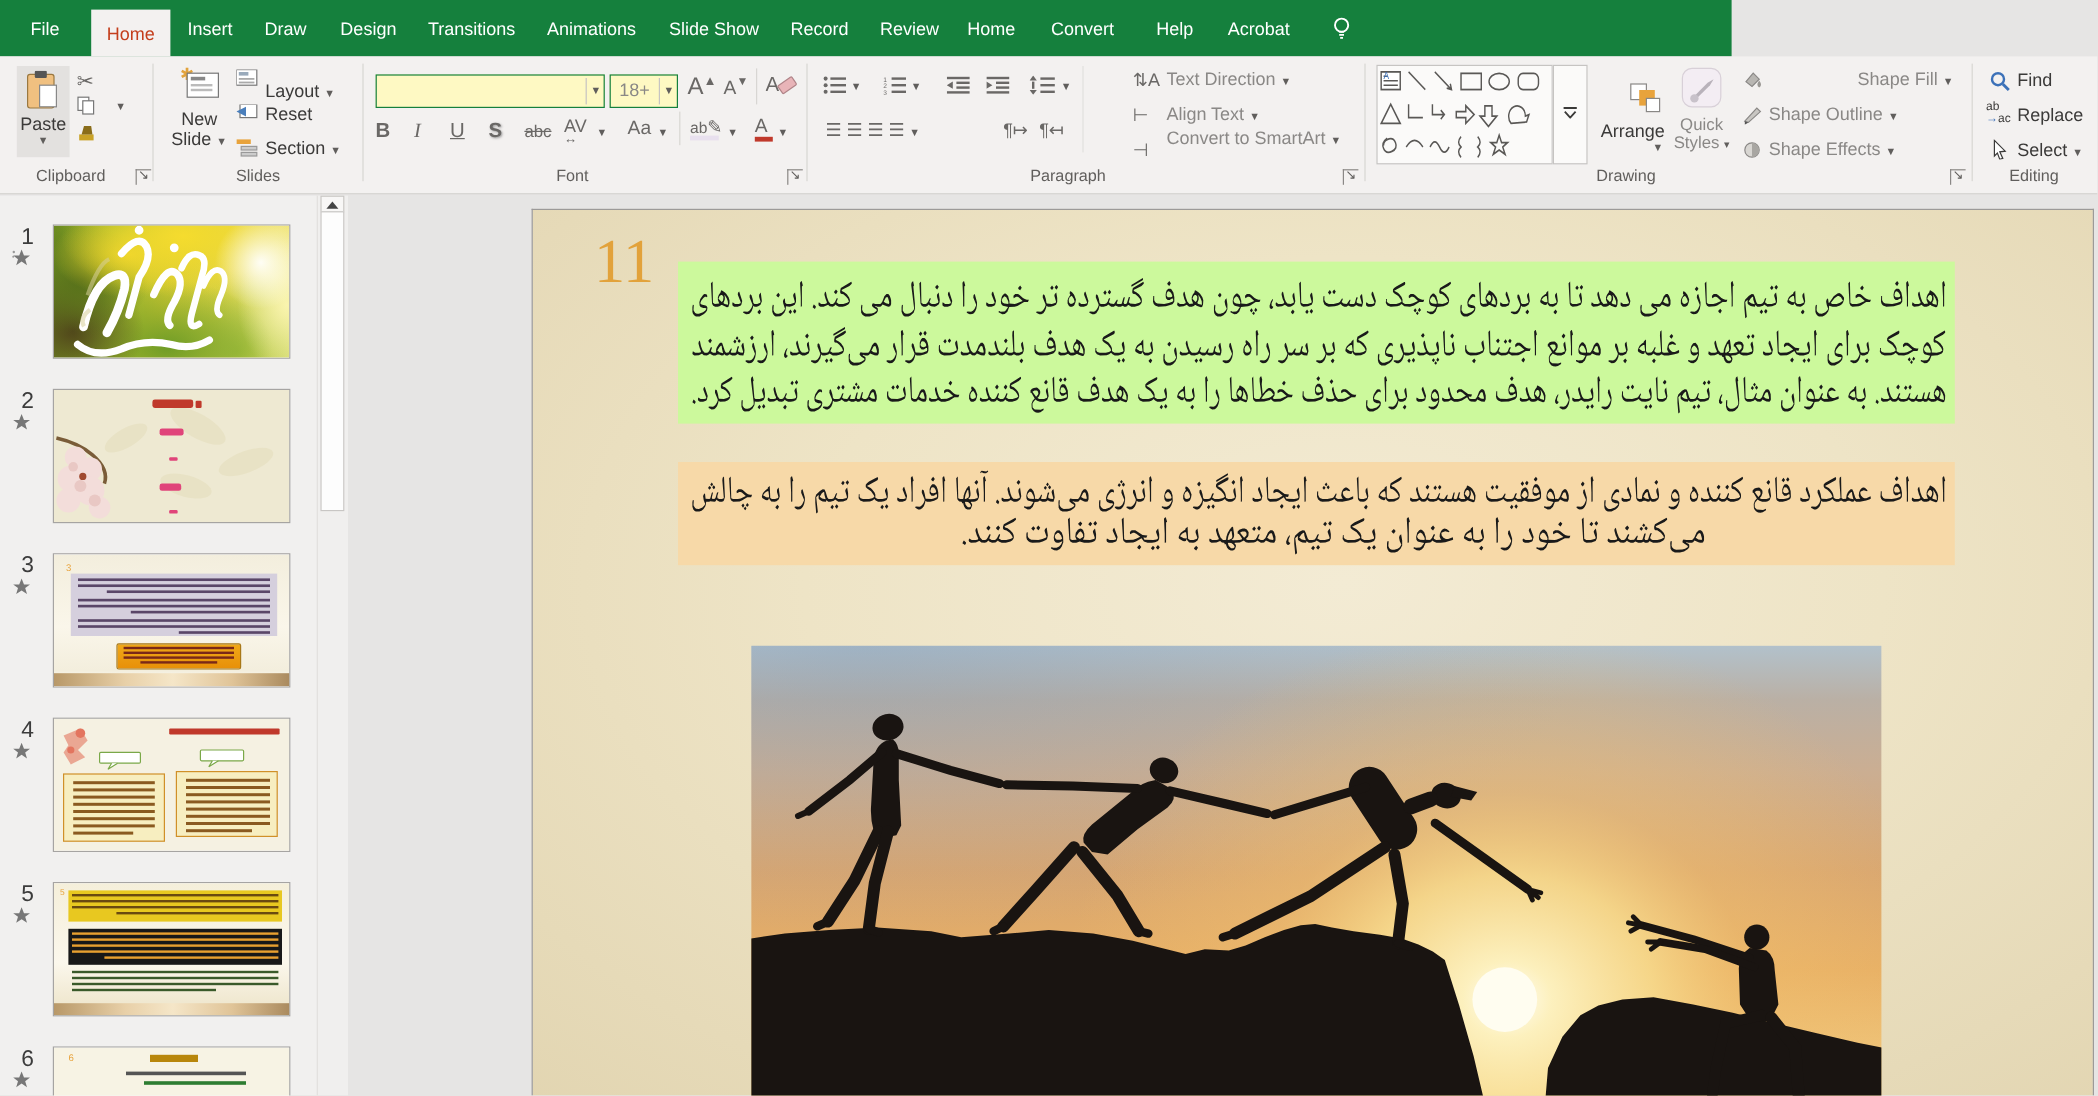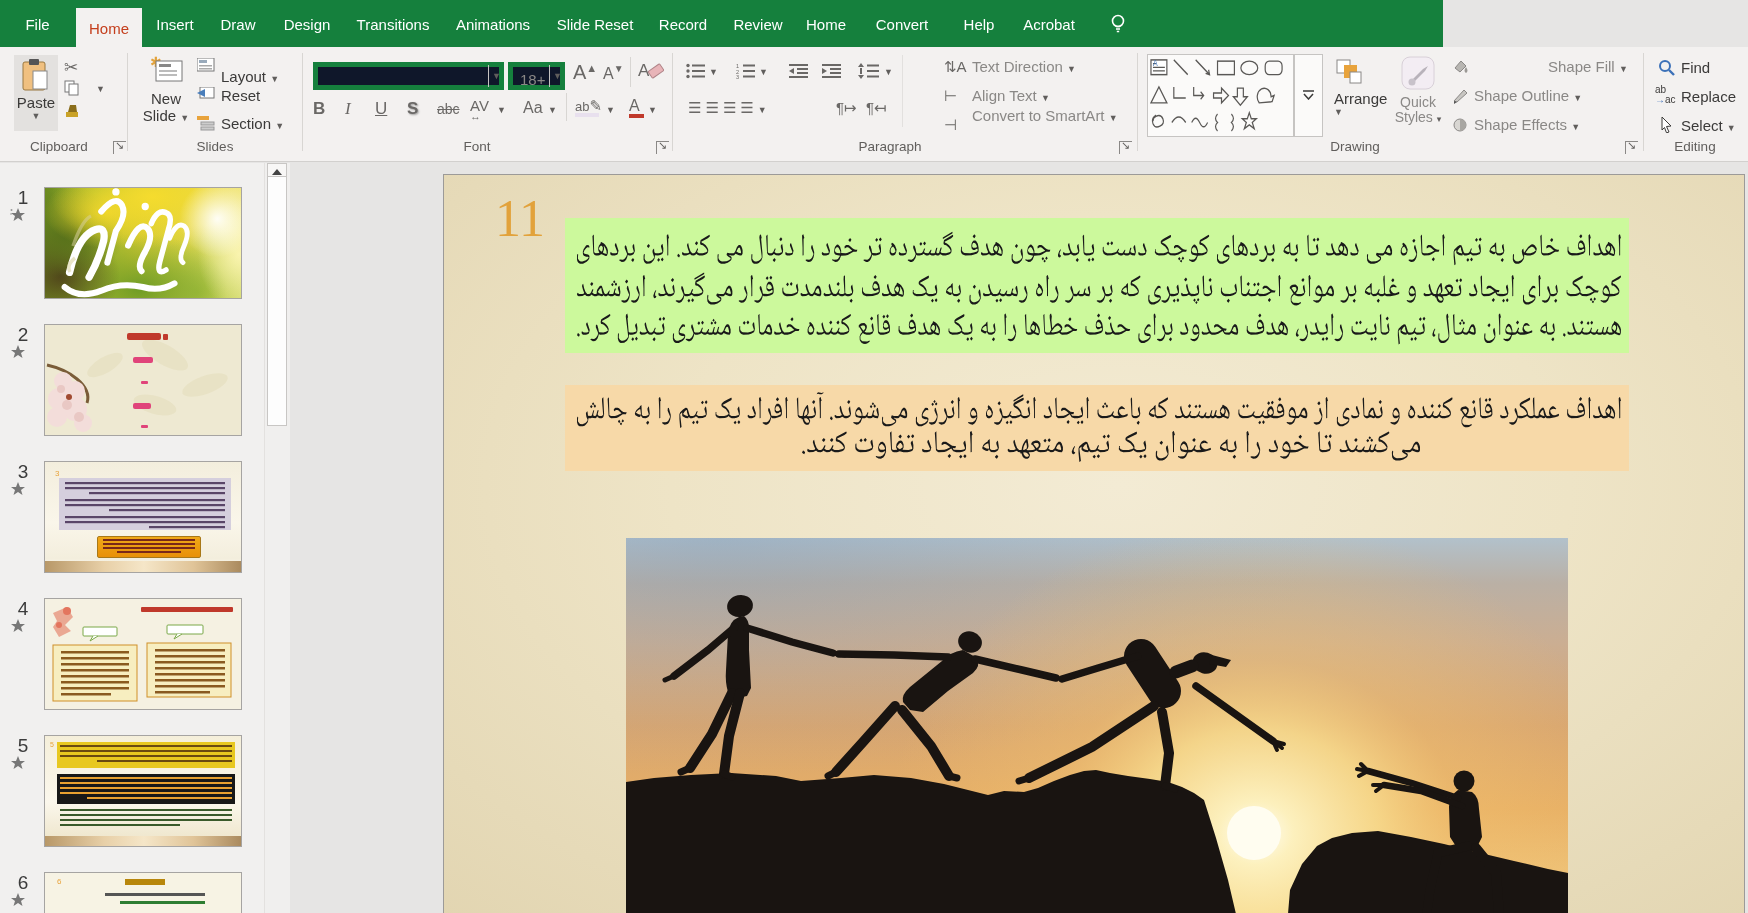--- a/index.html
+++ b/index.html
@@ -9,21 +9,21 @@
 #tabbar .active{background:#f3f1f0;color:#c43e1c;top:8px;height:39px;line-height:42px}
 
 #ribbon{position:absolute;left:0;top:47px;width:1748px;height:115px;background:#f3f1f0;border-bottom:1px solid #d2d0ce;color:#3b3a39;font-size:15px}
 .gsep{position:absolute;top:6px;height:98px;width:1px;background:#d8d6d3}
 .glabel{position:absolute;top:92px;width:200px;text-align:center;font-size:13.5px;color:#605e5c}
 .launcher{position:absolute;top:94px;width:13px;height:13px;border-left:1px solid #8a8886;border-top:1px solid #8a8886}
 .launcher:after{content:"↘";position:absolute;left:1px;top:-3px;font-size:11px;color:#605e5c}
 .ric{color:#6a6866}
 .btxt{color:#3b3a39;font-size:15px;white-space:nowrap}
 .chev{font-size:9px;color:#605e5c}
-.combo{position:absolute;border:5px solid #15803d;background:#0f172a;height:28px}
+.combo{position:absolute;border:1px solid #15803d;background:#fef9c3;height:28px}
 .gray{color:#8a8886;white-space:nowrap}
 
 #content{position:absolute;left:0;top:163px;width:1748px;height:750px;background:#e6e5e4}
 #panel{position:absolute;left:0;top:0;width:264px;height:750px;background:#f1f0ef}
 #pscroll{position:absolute;left:264px;top:0;width:26px;height:750px;background:#f0efee;border-left:1px solid #e3e1df}
 #pthumb{position:absolute;left:267px;top:13px;width:20px;height:250px;background:#fdfdfd;border:1px solid #c8c6c4}
 #pup{position:absolute;left:267px;top:0;width:20px;height:14px;background:#f8f7f6;border:1px solid #c8c6c4}
 .thumb{position:absolute;left:44px;width:198px;height:112px;border:1px solid #a6a4a2;background:#fff;overflow:hidden}
 .tnum{position:absolute;left:12px;width:22px;font-size:19px;color:#3c3c3c;text-align:center}
 .tstar{position:absolute;left:10px;width:16px;height:16px}
@@ -35,21 +35,21 @@
 #photo{position:absolute;left:182px;top:363px;width:942px;height:376px}
 </style></head><body>
 <div id="tabbar">
   <div class="tab" style="left:15px;width:45px">File</div>
   <div class="tab active" style="left:76px;width:66px">Home</div>
   <div class="tab" style="left:150px;width:50px">Insert</div>
   <div class="tab" style="left:215px;width:46px">Draw</div>
   <div class="tab" style="left:277px;width:60px">Design</div>
   <div class="tab" style="left:350px;width:86px">Transitions</div>
   <div class="tab" style="left:449px;width:88px">Animations</div>
-  <div class="tab" style="left:550px;width:90px">Slide Reset</div>
+  <div class="tab" style="left:550px;width:90px">Slide Show</div>
   <div class="tab" style="left:652px;width:62px">Record</div>
   <div class="tab" style="left:726px;width:64px">Review</div>
   <div class="tab" style="left:803px;width:46px">Home</div>
   <div class="tab" style="left:862px;width:80px">Convert</div>
   <div class="tab" style="left:956px;width:46px">Help</div>
   <div class="tab" style="left:1014px;width:70px">Acrobat</div>
   <div class="tab" style="left:1103px;width:30px"><svg width="16" height="22" viewBox="0 0 16 22" style="margin-top:13px">
         <circle cx="8" cy="8" r="5.5" fill="none" stroke="#fff" stroke-width="1.6"></circle>
         <path d="M6 13.5 h4 M6 16 h4 M6.8 18.5 h2.4" stroke="#fff" stroke-width="1.4" fill="none"></path>
       </svg></div>
@@ -226,21 +226,21 @@
       <path d="M70 48 q-4 4 0 7 q-4 3 0 7"></path>
       <path d="M84 48 q4 4 0 7 q4 3 0 7"></path>
       <path d="M100 52 l2 -5 2 5 5 0 -4 3 2 5 -5 -3 -5 3 2 -5 -4 -3 z"></path>
       </g>
     </svg>
   </div>
   <div class="abs" style="left:1294px;top:7px;width:29px;height:83px;border:1px solid #c6c4c2;background:#fbfaf9;text-align:center;line-height:80px"><svg width="13" height="10">
         <path d="M1 1 h11" stroke="#3b3a39" stroke-width="1.5"></path>
         <path d="M2 4 l4.5 5 4.5 -5" fill="none" stroke="#3b3a39" stroke-width="1.5"></path>
       </svg></div>
-  <div class="abs" style="left:1334px;top:10px;width:52px;text-align:left">
+  <div class="abs" style="left:1334px;top:20px;width:52px;text-align:right">
     <svg width="30" height="30" viewBox="0 0 30 30">
         <rect x="3" y="3" width="13" height="13" fill="#fff" stroke="#8a8886"></rect>
         <rect x="10" y="8" width="13" height="13" fill="#e8a33c"></rect>
         <rect x="16" y="15" width="11" height="11" fill="#fff" stroke="#8a8886"></rect>
       </svg>
     <div style="font-size:15px">Arrange</div><div class="chev">▼</div>
   </div>
   <div class="abs gray" style="left:1392px;top:8px;width:52px;text-align:center">
     <svg width="38" height="36" viewBox="0 0 38 36">
         <rect x="3" y="2" width="32" height="32" rx="8" fill="#f3edf3" stroke="#d8d0d8"></rect>

